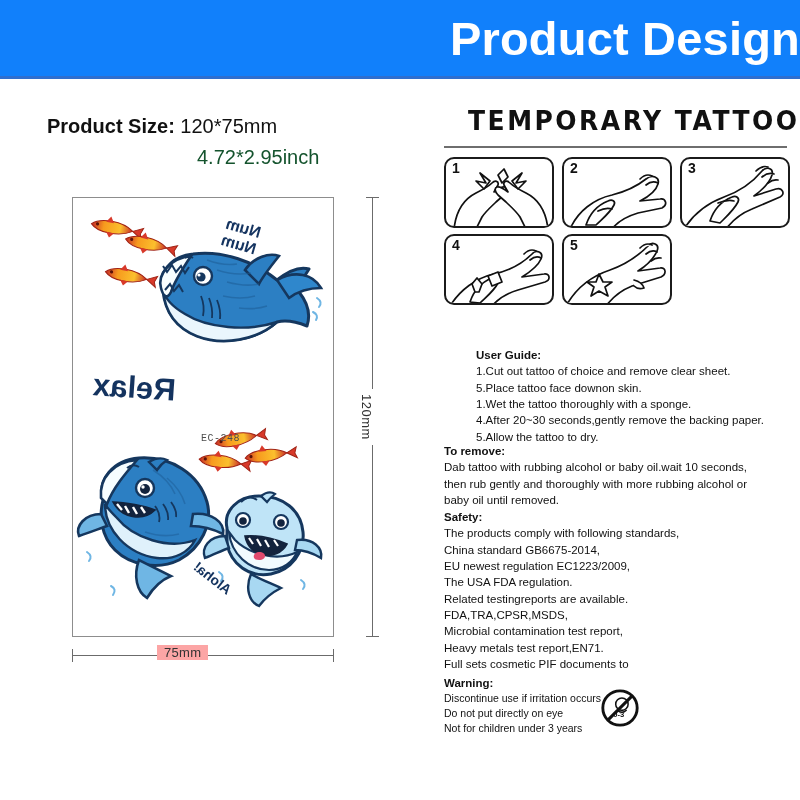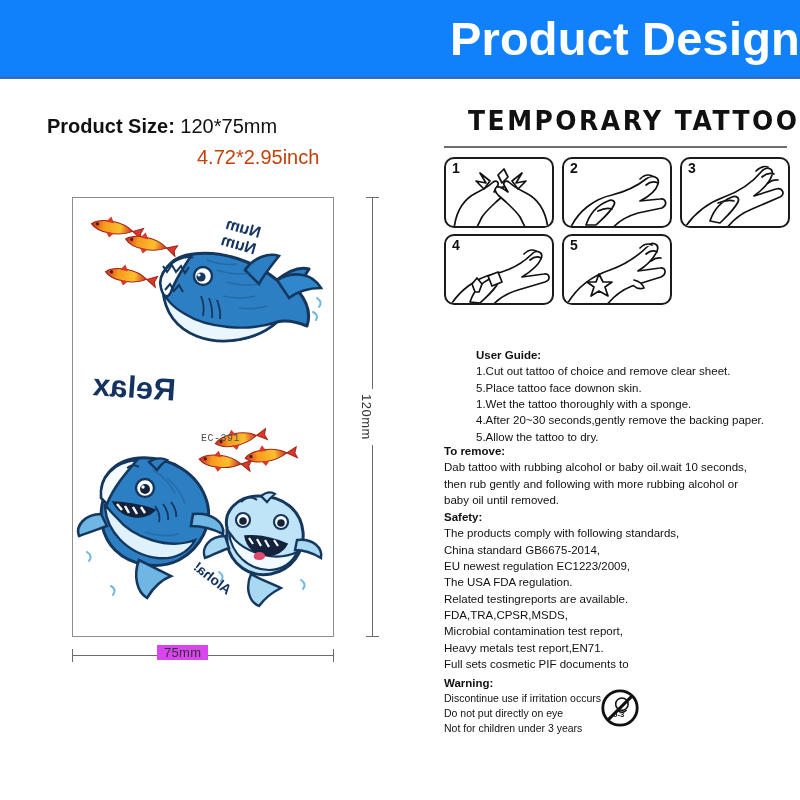--- a/index.html
+++ b/index.html
@@ -28,21 +28,21 @@
   .left-col { position: absolute; left: 0; top: 79px; width: 420px; height: 605px; }
 
   .size-line {
     position: absolute; left: 47px; top: 36px;
     font-size: 20px; color: #111; white-space: nowrap;
   }
   .size-line .lbl { font-weight: bold; }
   .size-line .val { font-weight: normal; }
   .size-inch {
     position: absolute; left: 197px; top: 67px;
-    font-size: 20px; color: #c2410c; white-space: nowrap;
+    font-size: 20px; color: #14532d; white-space: nowrap;
   }
 
   
   .sheet {
     position: absolute; left: 72px; top: 118px;
     width: 262px; height: 440px;
     border: 1px solid #8d8d8d; background: #fff; overflow: hidden;
   }
   .sheet-code {
     position: absolute; left: 128px; top: 235px;
@@ -87,21 +87,21 @@
   .dim-h {
     position: absolute; left: 72px; top: 576px; width: 262px; height: 1px;
     background: #6b6b6b;
   }
   .dim-h::before, .dim-h::after {
     content: ""; position: absolute; top: -6px; height: 13px; width: 1px; background: #6b6b6b;
   }
   .dim-h::before { left: 0; } .dim-h::after { right: 0; }
   .dim-h-label {
     position: absolute; left: 157px; top: 566px;
-    font-size: 13px; color: #333; background: #d946ef; padding: 0 7px; letter-spacing: .3px;
+    font-size: 13px; color: #333; background: #fca5a5; padding: 0 7px; letter-spacing: .3px;
   }
 
   
   .right-col { position: absolute; left: 440px; top: 79px; width: 360px; height: 721px; }
 
   .tt-title {
     position: absolute; left: 28px; top: 27px;
     font-size: 25px; color: #111; letter-spacing: 2.5px;
     font-family: "DejaVu Sans", sans-serif; font-weight: bold;
     transform: scaleY(1.08);
@@ -268,21 +268,21 @@
         <use href="#shark-mid" x="10" y="250"></use>
         <use href="#shark-baby" x="128" y="290"></use>
       </svg>
 
       <div class="word w-relax">Relax</div>
       <div class="word w-num">
         <div>Num</div>
         <div>Num</div>
       </div>
       <div class="word w-aloha">Aloha!</div>
-      <div class="sheet-code">EC-391</div>
+      <div class="sheet-code">EC-248</div>
     </div>
 
     <div class="dim-v"></div>
     <div class="dim-v-label">120mm</div>
     <div class="dim-h"></div>
     <div class="dim-h-label">75mm</div>
   </div>
 
   <div class="right-col">
 
@@ -369,21 +369,21 @@
       <div class="bd">1.Cut out tattoo of choice and remove clear sheet.</div>
       <div class="bd">5.Place tattoo face downon skin.</div>
       <div class="bd">1.Wet the tattoo thoroughly with a sponge.</div>
       <div class="bd">4.After 20~30 seconds,gently remove the backing paper.</div>
       <div class="bd">5.Allow the tattoo to dry.</div>
     </div>
 
     <div class="txt" id="remove-block">
       <div class="hd">To remove:</div>
       <div class="bd">Dab tattoo with rubbing alcohol or baby oil.wait 10 seconds,</div>
-      <div class="bd">then rub gently and following with more rubbing alcohol or</div>
+      <div class="bd">then rub gently and thoroughly with more rubbing alcohol or</div>
       <div class="bd">baby oil until removed.</div>
     </div>
 
     <div class="txt" id="safety-block">
       <div class="hd">Safety:</div>
       <div class="bd">The products comply with following standards,</div>
       <div class="bd">China standard GB6675-2014,</div>
       <div class="bd">EU newest regulation EC1223/2009,</div>
       <div class="bd">The USA FDA regulation.</div>
       <div class="bd">Related testingreports are available.</div>

